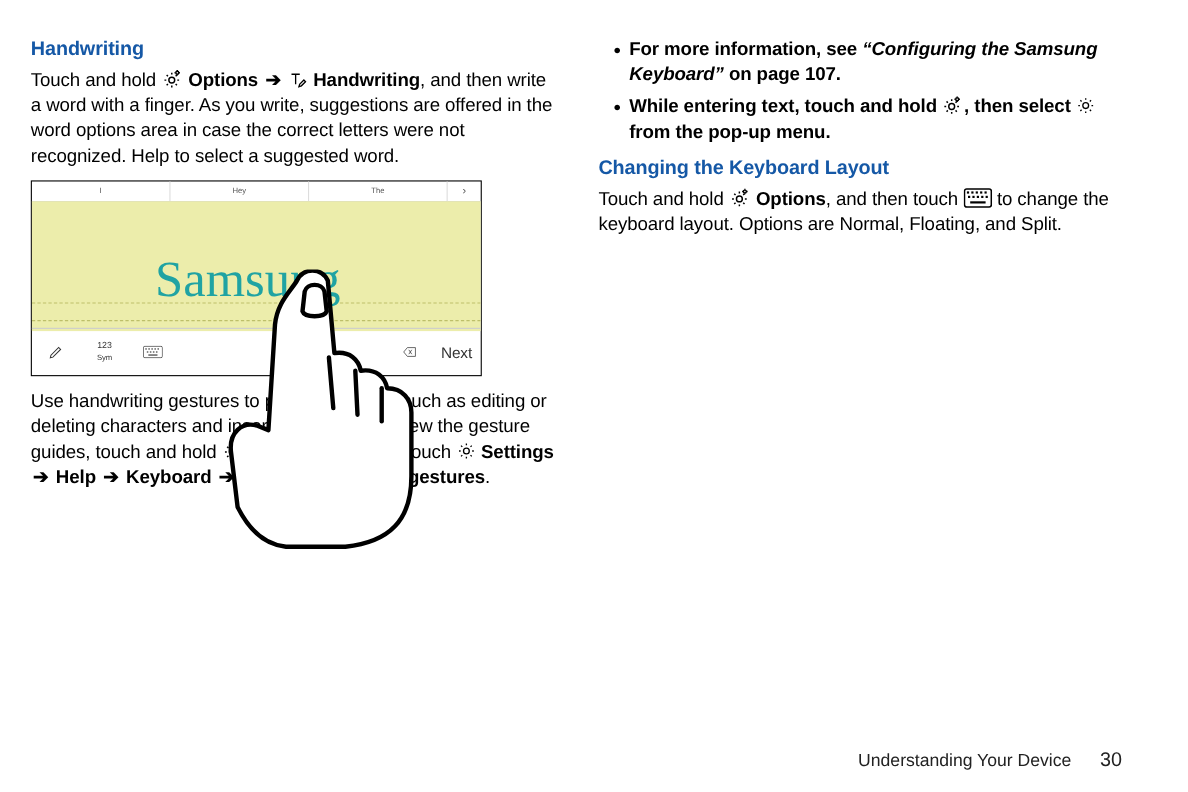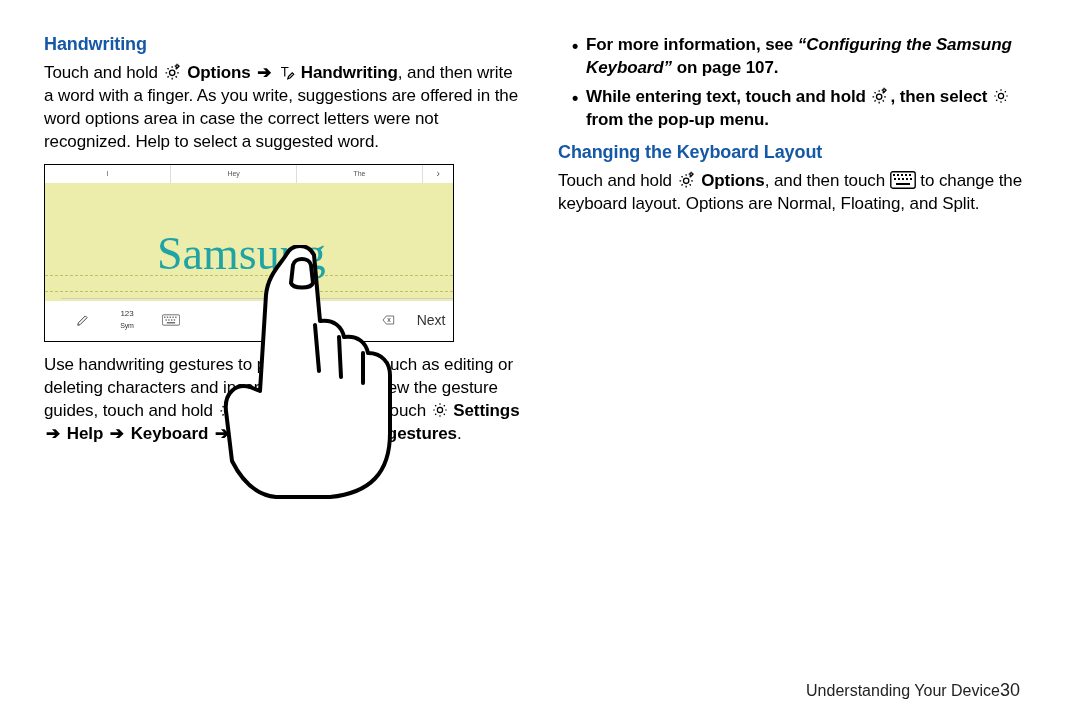--- a/index.html
+++ b/index.html
@@ -7,21 +7,21 @@
     padding: 0;
     width: 1080px;
     height: 720px;
     background: #fff;
     font-family: Arial, Helvetica, sans-serif;
     color: #000;
   }
   .page {
     display: flex;
     flex-direction: row;
-    padding: 32px 44px 0 44px;
+    padding: 32px 44px 0 28px;
     box-sizing: border-box;
     height: 680px;
     gap: 36px;
   }
   .col {
     width: 480px;
     font-size: 17px;
     line-height: 1.35;
     letter-spacing: -0.1px;
   }
@@ -58,20 +58,21 @@
     left: 0;
     top: 0;
     font-size: 18px;
   }
   .footer {
     width: 1080px;
     box-sizing: border-box;
     display: flex;
     justify-content: flex-end;
     align-items: baseline;
+    gap: 26px;
     padding: 0 60px 20px 0;
     font-size: 16px;
     color: #222;
   }
   .footer .pgnum { font-size: 18px; }
 
   
   .icon {
     display: inline-block;
     vertical-align: -3px;
@@ -130,21 +131,21 @@
     position: absolute;
     left: 112px;
     top: 40px;
     font-family: "Brush Script MT", "Segoe Script", cursive;
     font-size: 46px;
     color: #20a3a3;
     letter-spacing: 0px;
   }
   .hw-bottom {
     position: absolute;
-    bottom: 0; left: 16px; right: 0;
+    bottom: 0; left: 0; right: 0;
     height: 42px;
     border-top: 1px solid #ccc;
     display: flex;
     align-items: center;
     font-size: 9px;
     color: #333;
   }
   .hw-bottom .cell {
     width: 44px;
     height: 100%;

